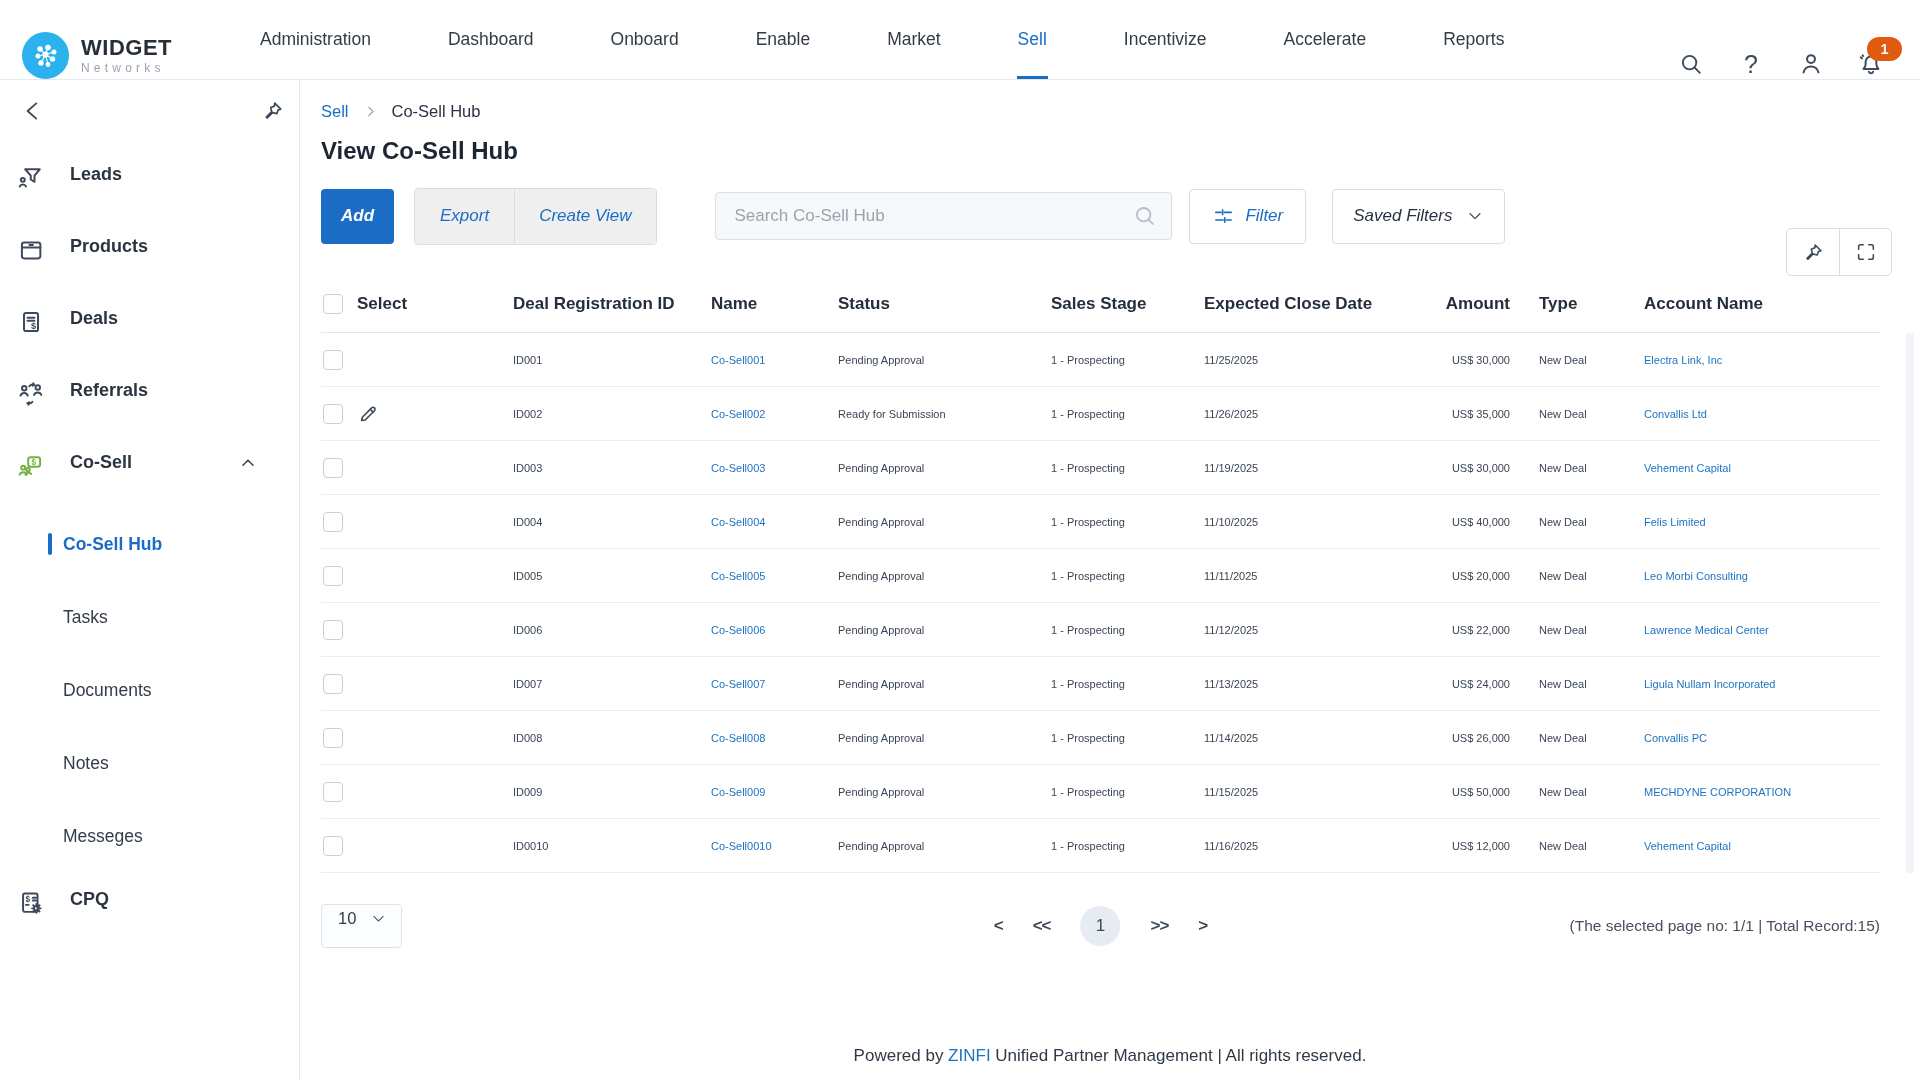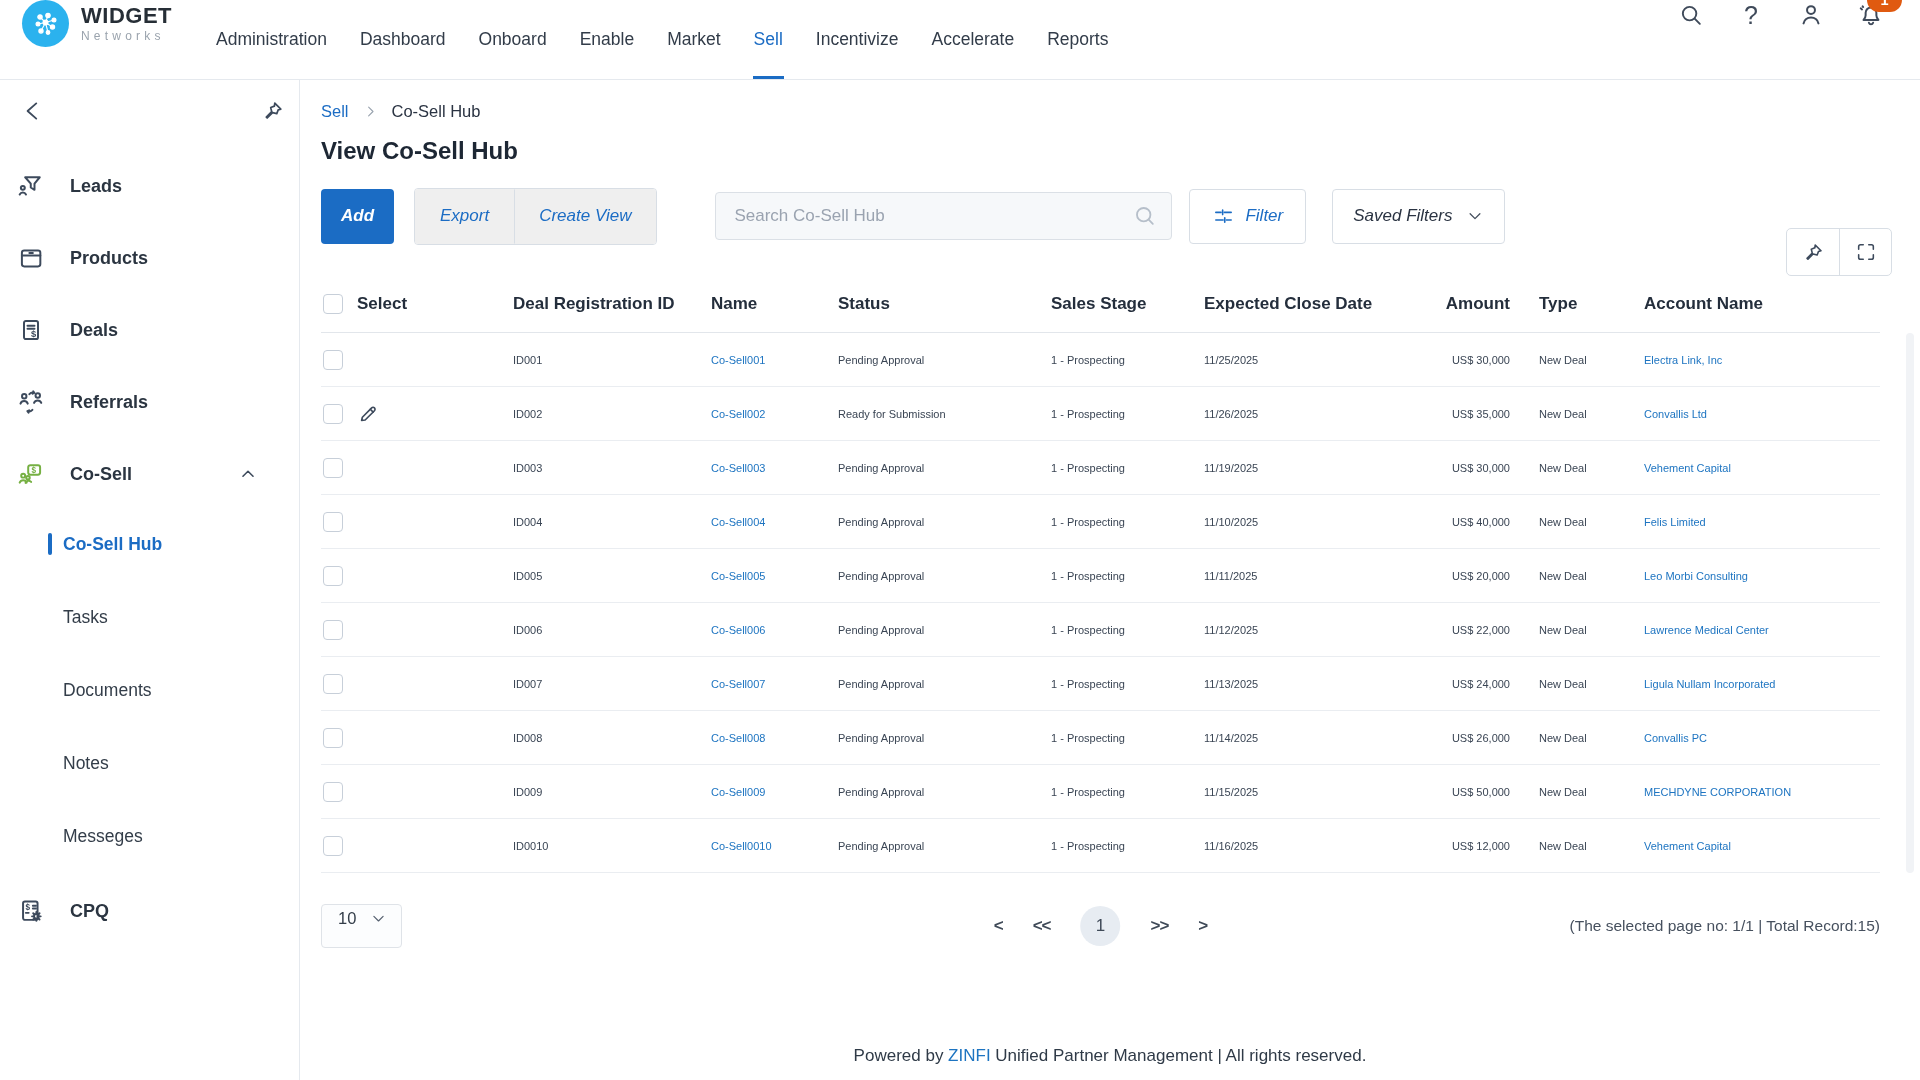--- a/index.html
+++ b/index.html
@@ -9,41 +9,41 @@
     --icon:#3d4a5c; --chipbg:#e7ecf2; --searchbg:#f6f8fa;
   }
   *{box-sizing:border-box;margin:0;padding:0;}
   html,body{width:1920px;height:1080px;overflow:hidden;background:#fff;
     font-family:"Liberation Sans","DejaVu Sans",sans-serif;color:var(--text);}
   .icon svg{fill:none;stroke:currentColor;stroke-width:1.7;stroke-linecap:round;stroke-linejoin:round;display:block;}
   .icon svg text{stroke:none;fill:currentColor;font-family:"Liberation Sans",sans-serif;font-weight:700;}
 
   
   .topbar{position:absolute;top:0;left:0;width:1920px;height:80px;background:#fff;
-    border-bottom:1px solid var(--border);display:flex;align-items:flex-start;z-index:5;}
+    border-bottom:1px solid var(--border);display:flex;align-items:flex-end;z-index:5;}
   .logo{display:flex;align-items:center;gap:12px;margin-left:22px;width:185px;}
   .logo-mark{width:47px;height:47px;border-radius:50%;background:var(--cyan);display:flex;align-items:center;justify-content:center;}
   .logo-text .l1{font-size:22px;font-weight:800;color:#262e36;letter-spacing:.5px;line-height:22px;}
   .logo-text .l2{font-size:12px;color:#9aa3ad;letter-spacing:4.2px;margin-top:2px;}
   .topnav{display:flex;align-items:stretch;height:100%;gap:31px;margin-left:8px;}
   .topnav a{display:inline-flex;align-items:center;height:100%;font-size:17.5px;color:#323c49;
-    text-decoration:none;border-bottom:3px solid transparent;border-top:3px solid transparent;padding:0 1px;cursor:pointer;}
+    text-decoration:none;border-bottom:3px solid transparent;border-top:3px solid transparent;padding:0 1px;cursor:pointer;margin-left:44px;}
   .topnav a.active{color:var(--accent);border-bottom-color:var(--accent);}
   .top-icons{margin-left:auto;margin-right:34px;display:flex;align-items:center;gap:30px;color:#3f4a5a;}
   .top-icons .tbtn{position:relative;width:30px;height:30px;display:flex;align-items:center;justify-content:center;cursor:pointer;}
   .qmark{font-size:25px;color:#3f4a5a;font-weight:400;}
   .badge{position:absolute;top:-12px;right:-16px;min-width:35px;height:24px;background:var(--orange);
     border-radius:12px;color:#fff;font-size:14.5px;font-weight:700;display:flex;align-items:center;justify-content:center;padding:0 10px;}
 
   
   .sidebar{position:absolute;top:80px;left:0;width:300px;height:1000px;background:#fff;border-right:1px solid var(--border);}
   .side-top{display:flex;align-items:center;justify-content:space-between;padding:18px 14px 0 20px;color:var(--icon);}
   .side-top .icon{cursor:pointer;}
   .side-list{list-style:none;margin-top:40px;}
-  .side-item{display:flex;align-items:center;height:44px;margin-bottom:28px;padding-left:17px;cursor:pointer;}
+  .side-item{display:flex;align-items:flex-start;height:44px;margin-bottom:28px;padding-left:17px;cursor:pointer;}
   .side-item .icon{width:30px;color:var(--icon);}
   .side-item .icon.green{color:var(--green);}
   .side-item .lbl{margin-left:23px;font-size:18px;font-weight:600;color:#2b3541;}
   .side-item .chev{margin-left:auto;margin-right:32px;color:var(--icon);}
   .sub-list{list-style:none;margin:4px 0 6px 0;}
   .sub-item{position:relative;display:flex;align-items:center;height:40px;margin-bottom:33px;padding-left:63px;
     font-size:17.5px;color:#333d49;cursor:pointer;}
   .sub-item.active{color:var(--accent);font-weight:600;}
   .sub-item.active::before{content:"";position:absolute;left:48px;top:9px;width:4px;height:22px;background:var(--accent);border-radius:2px;}
 

